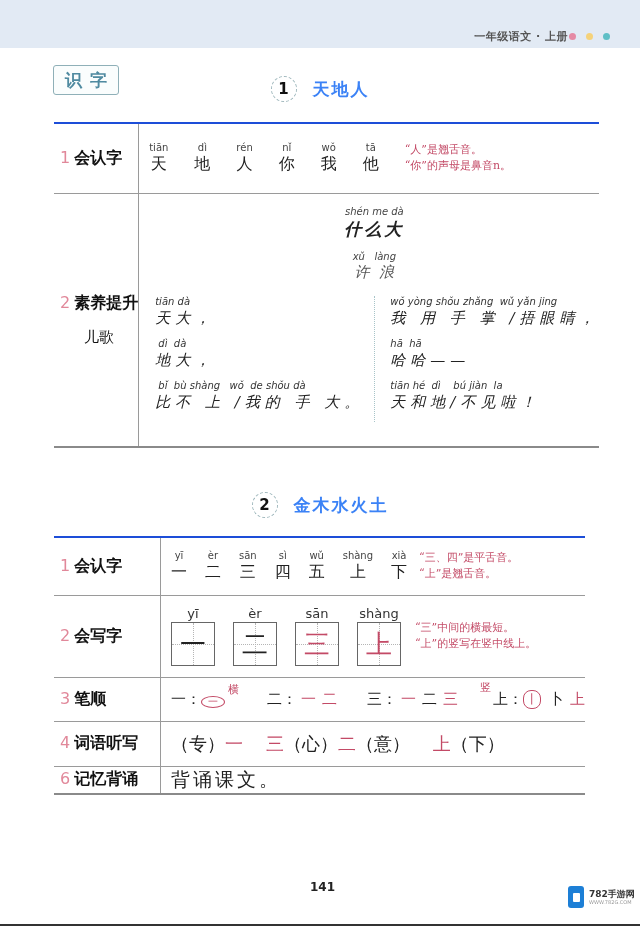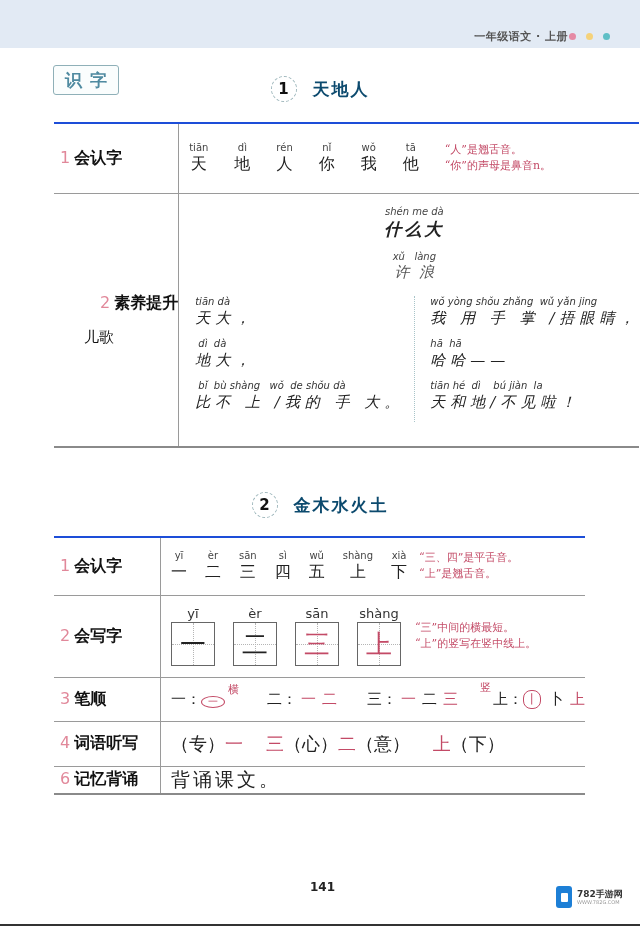--- a/index.html
+++ b/index.html
@@ -8,21 +8,21 @@
 
   .topband { position: absolute; left: 0; top: 0; width: 640px; height: 48px; background: #e2eaf4; }
   .book-title { position: absolute; right: 72px; top: 29px; font-size: 11px; color: #555; letter-spacing: 0.5px; font-weight: bold; }
   .dots { position: absolute; right: 30px; top: 33px; display: flex; gap: 10px; }
   .dot { width: 7px; height: 7px; border-radius: 50%; }
 
   .section-tag { position: absolute; left: 53px; top: 65px; width: 66px; height: 30px; border: 1px solid #8fb0b8; border-radius: 3px; background: #fafdfd; color: #4f8aa0; font-family: "DejaVu Serif", serif; font-size: 17px; font-weight: bold; letter-spacing: 8px; text-align: center; line-height: 28px; padding-left: 8px; }
 
   .lesson-head { position: absolute; left: 0; width: 640px; display: flex; justify-content: center; align-items: center; gap: 16px; }
   .lesson-num { width: 26px; height: 26px; border: 1.5px dashed #9db6bb; border-radius: 50%; display: flex; align-items: center; justify-content: center; font-weight: bold; font-size: 15px; color: #111; }
-  .lesson-title { font-weight: bold; font-size: 17px; color: #0c4a6e; letter-spacing: 2px; }
+  .lesson-title { font-weight: bold; font-size: 17px; color: #3b82f6; letter-spacing: 2px; }
 
   table.grid { position: absolute; left: 54px; width: 531px; border-collapse: collapse; }
   table.grid tr { border-bottom: 1px solid #9a9a9a; }
   table.grid tr.first { border-top: 2px solid #1d4ed8; }
   table.grid tr.last { border-bottom: 2px solid #8a8a8a; }
   td.label { width: 107px; border-right: 1px solid #9a9a9a; padding-left: 6px; vertical-align: middle; font-weight: bold; font-size: 16px; color: #111; white-space: nowrap; }
   td.label .num { color: #e1889a; font-weight: normal; font-size: 16px; margin-right: 4px; }
   td.content { padding-left: 10px; vertical-align: middle; }
   .red { color: #c34a66; }
   .note { font-family: "DejaVu Serif", serif; font-size: 11px; color: #c34a66; line-height: 16px; }
@@ -37,21 +37,21 @@
   .divider-wavy { width: 6px; border-left: 1px dotted #a8c4c8; margin: 0 10px; }
   .line-py { font-size: 10px; color: #333; height: 13px; white-space: pre; }
   .line-hz { font-family: "DejaVu Serif", serif; font-size: 15px; color: #222; letter-spacing: 5px; white-space: pre; margin-bottom: 10px; }
 
   .tianzi { width: 44px; height: 44px; border: 1.5px solid #666; position: relative; display: flex; align-items: center; justify-content: center; font-family: "DejaVu Serif", serif; font-size: 26px; }
   .tianzi::before { content: ""; position: absolute; left: 50%; top: 0; bottom: 0; border-left: 1px dotted #b5b5b5; }
   .tianzi::after { content: ""; position: absolute; top: 50%; left: 0; right: 0; border-top: 1px dotted #b5b5b5; }
   .tianzi span { position: relative; z-index: 1; }
 
   .page-num { position: absolute; left: 310px; top: 880px; font-size: 12px; font-weight: bold; color: #222; }
-  .watermark { position: absolute; left: 556px; top: 886px; display: flex; align-items: center; gap: 5px; }
+  .watermark { position: absolute; left: 568px; top: 886px; display: flex; align-items: center; gap: 5px; }
   .wm-icon { width: 16px; height: 22px; background: #1d7fd6; border-radius: 3px; display: flex; align-items: center; justify-content: center; }
   .wm-icon div { width: 7px; height: 9px; background: #fff; border-radius: 1px; }
   .wm-text { font-size: 9px; font-weight: bold; color: #333; line-height: 10px; }
   .wm-sub { font-size: 5px; color: #999; }
   .bottom-line { position: absolute; left: 0; top: 924px; width: 640px; height: 2px; background: #333; }
 </style>
 </head>
 <body>
 
 <div class="topband"></div>
@@ -105,21 +105,21 @@
             </div>
         <div style="margin-left:26px;">
           <div class="note">“人”是翘舌音。</div>
           <div class="note">“你”的声母是鼻音n。</div>
         </div>
       </div>
     </td>
   </tr>
   <tr class="last" style="height:254px;">
     <td class="label" style="vertical-align:middle;">
-      <div style="margin-top:0px;margin-left:40px;"><span class="num">2</span><span>素养提升</span></div>
+      <div style="margin-top:0px;"><span class="num">2</span><span>素养提升</span></div>
       <div style="font-weight:normal; font-family:'DejaVu Serif', serif; font-size:15px; margin-top:14px; padding-left:24px;">儿歌</div>
     </td>
     <td class="content" style="padding-top:12px; padding-bottom:12px; vertical-align:top;font-style:italic;">
       <div style="text-align:center;">
         <div class="py" style="font-size:10px;">shén me dà</div>
         <div style="font-family:'DejaVu Serif', serif; font-size:17px; font-weight:bold; letter-spacing:3px;">什么大</div>
         <div class="py" style="margin-top:10px; white-space:pre;">xǔ   làng</div>
         <div style="font-family:'DejaVu Serif', serif; font-size:15px; color:#555; white-space:pre;">许  浪</div>
       </div>
       <div class="poem" style="margin-top:14px;">

